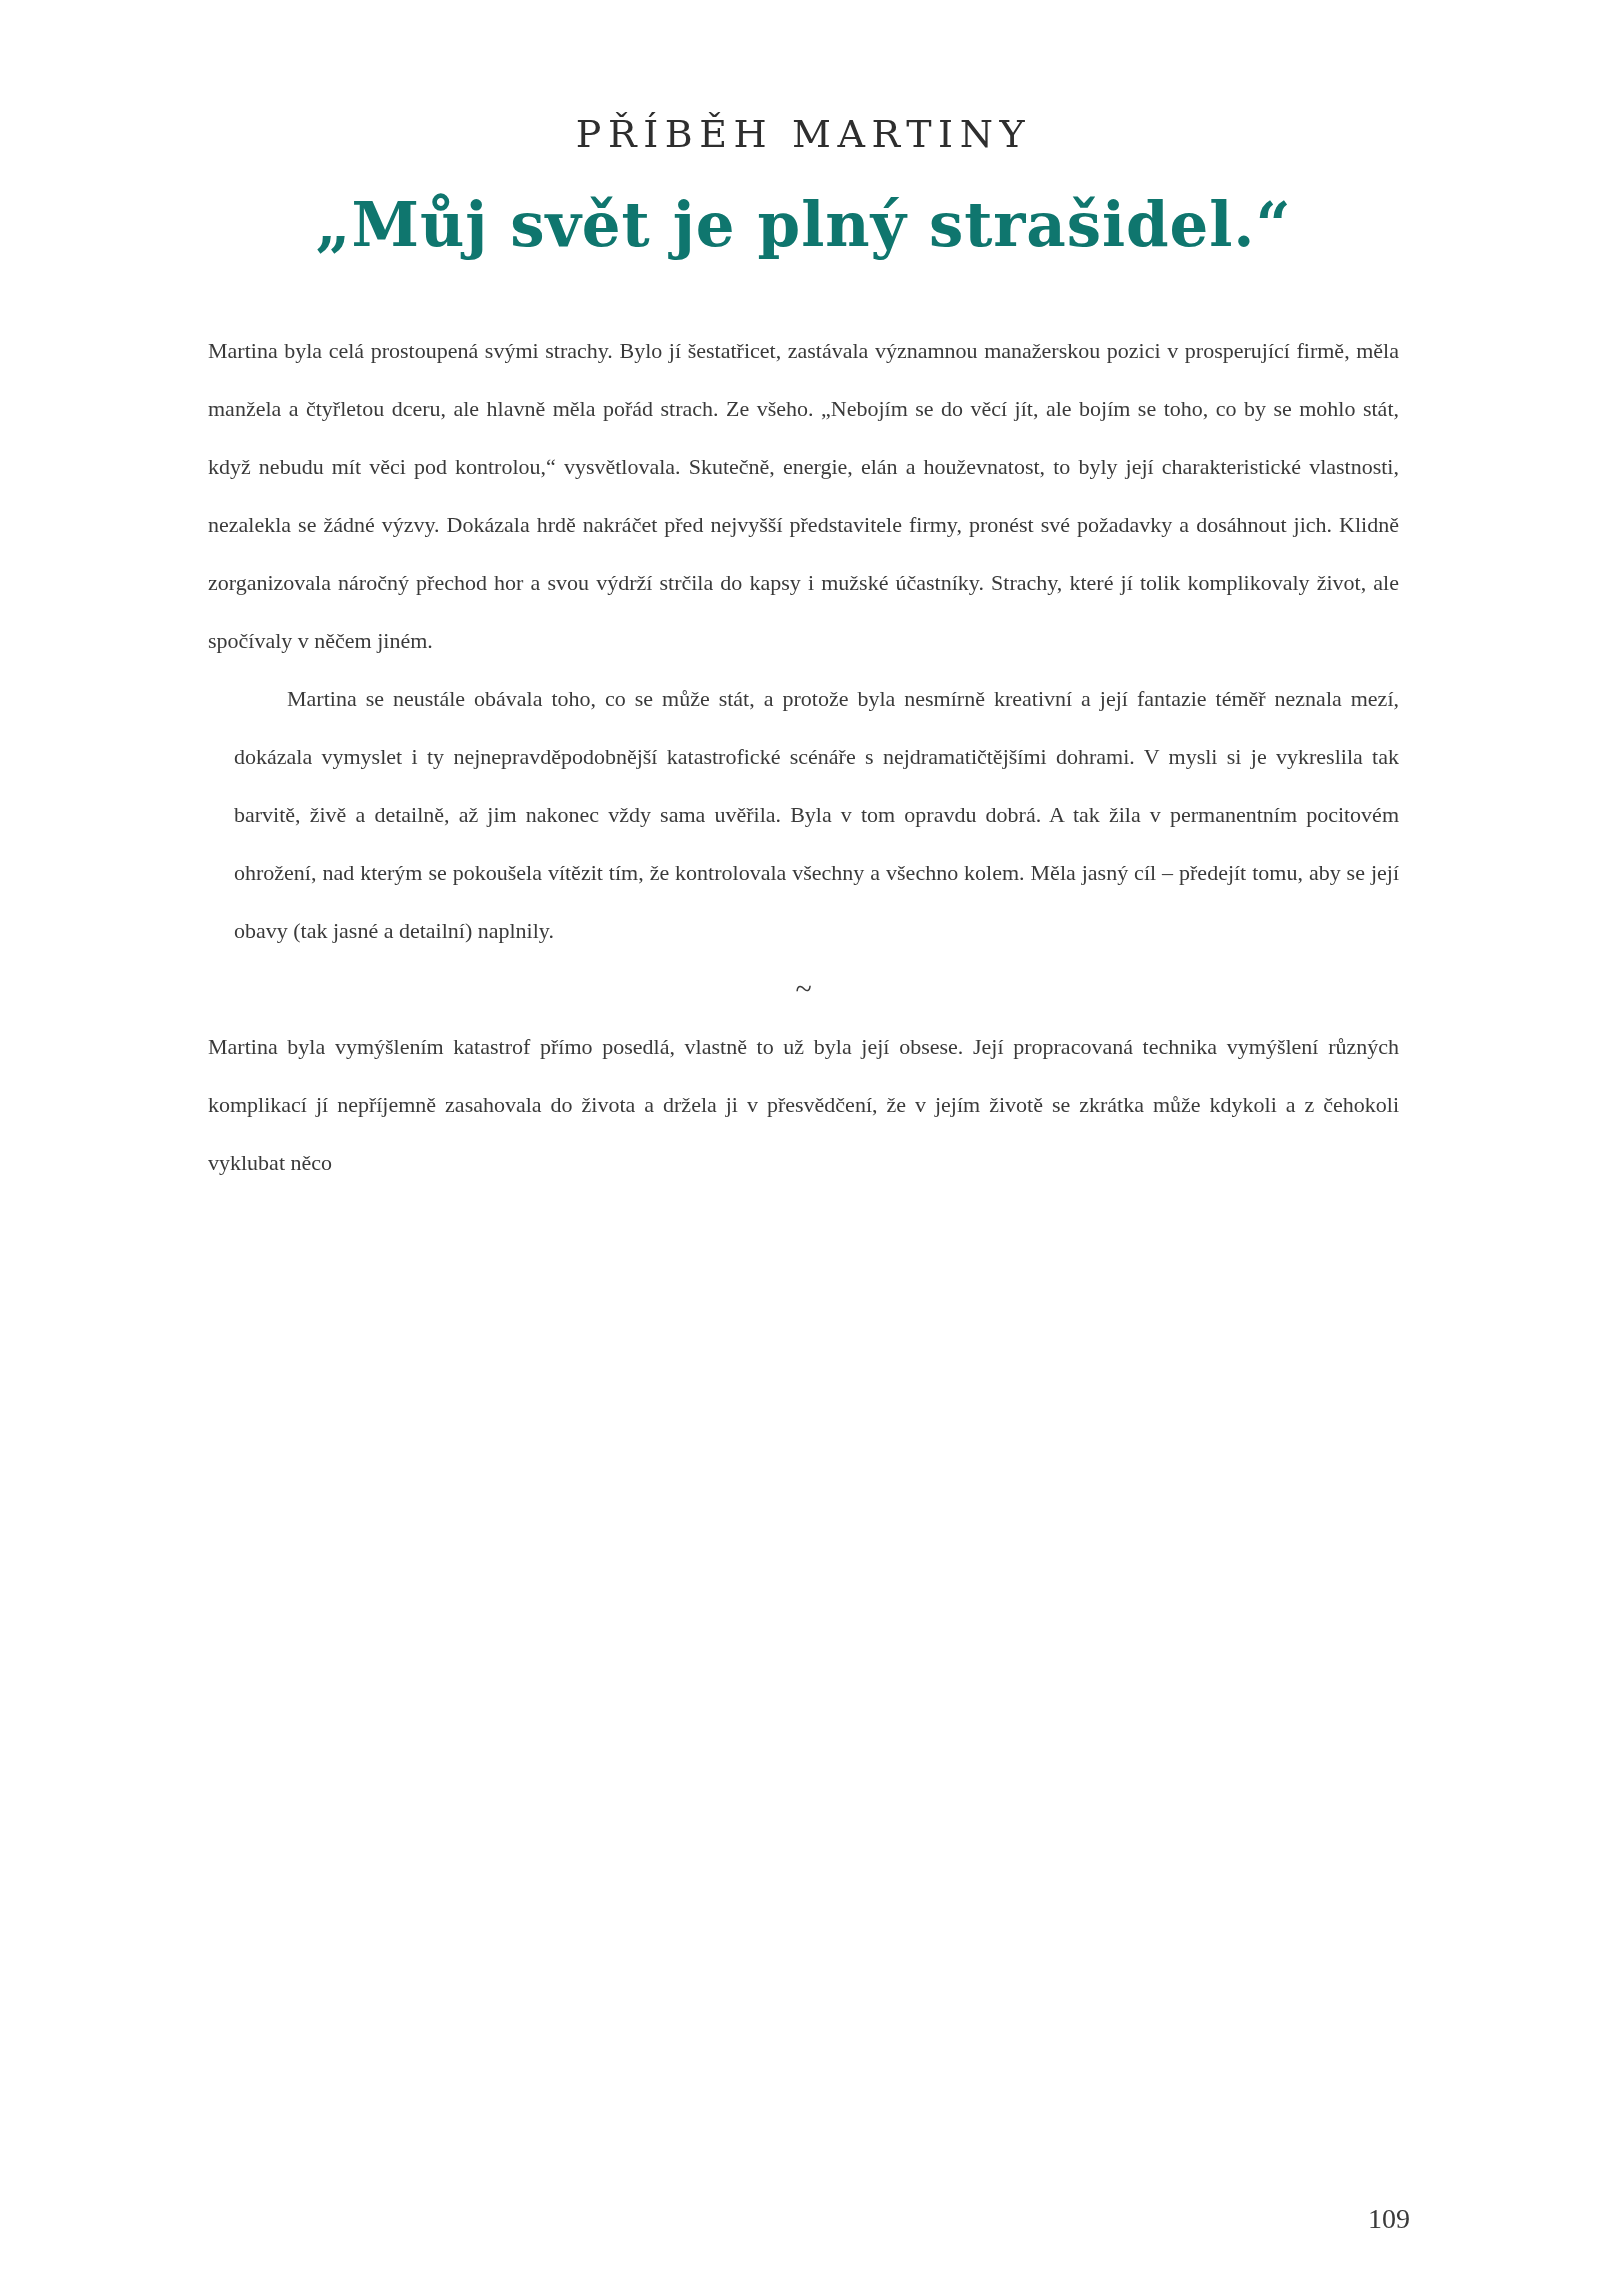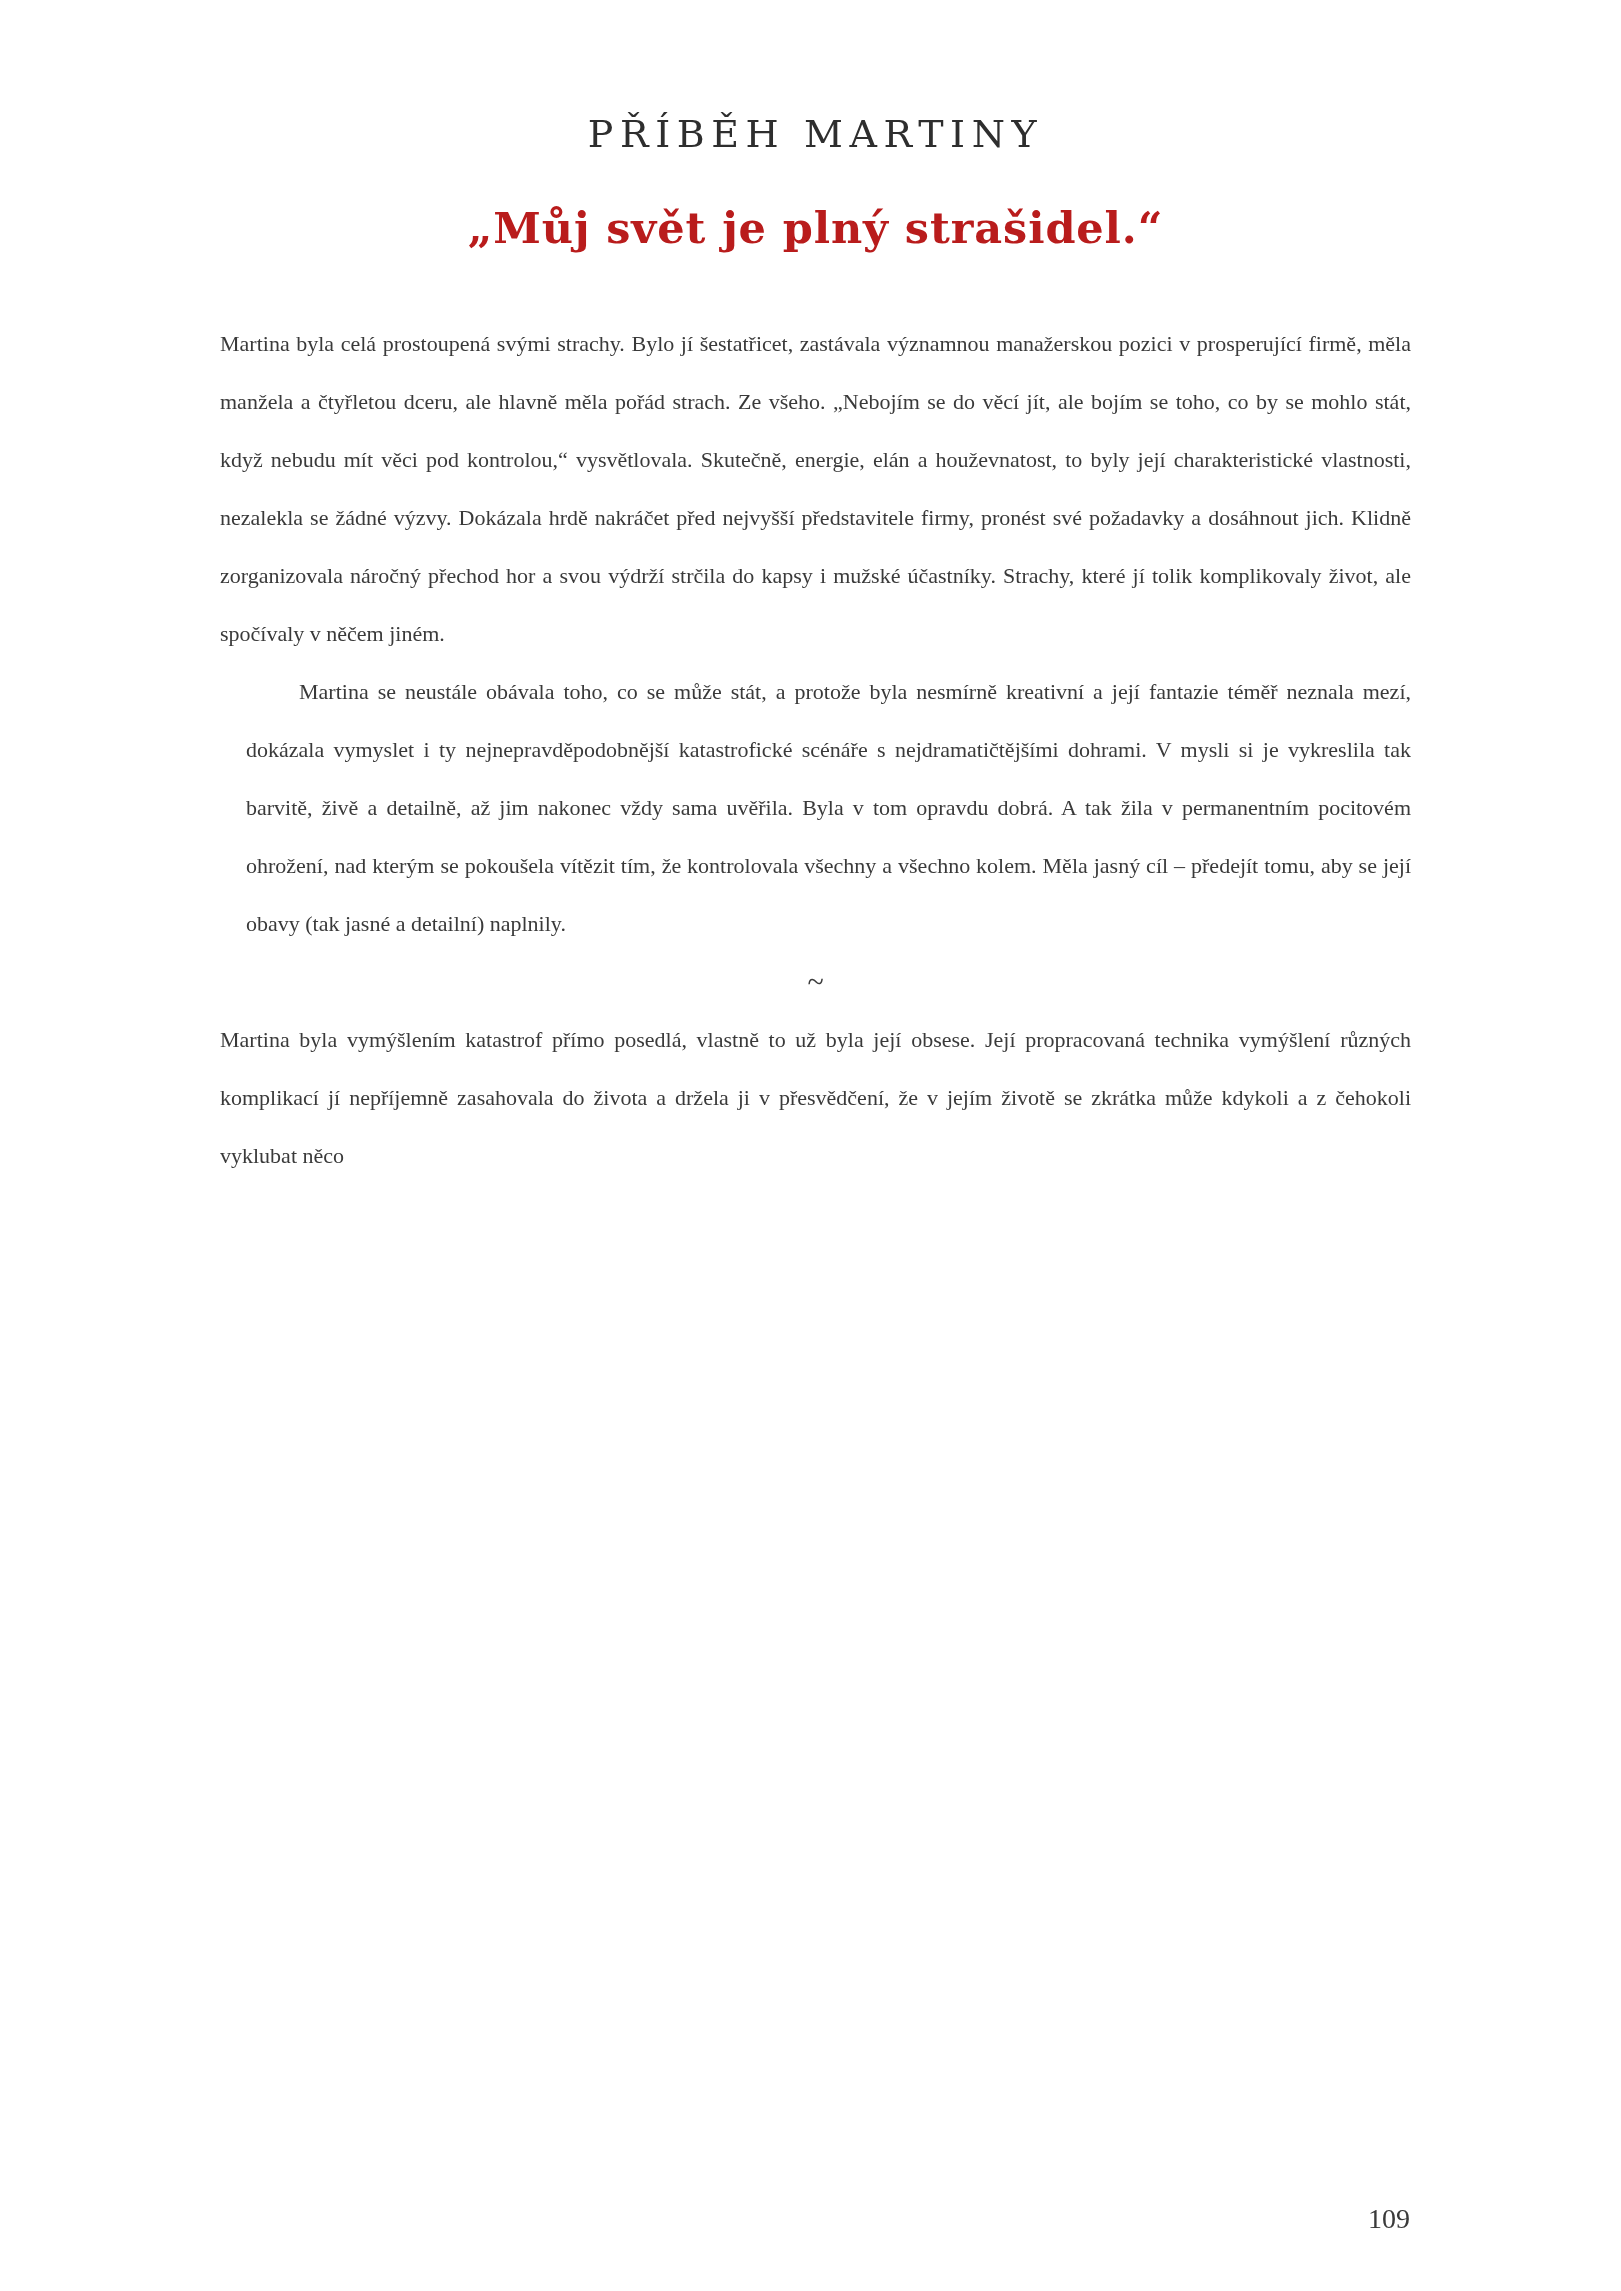--- a/index.html
+++ b/index.html
@@ -19,43 +19,43 @@
 
   .page {
     position: relative;
     width: 1621px;
     height: 2291px;
     background: #ffffff;
   }
 
   .content {
     position: absolute;
-    left: 220px;
+    left: 208px;
     top: 0;
     width: 1191px;
   }
 
   .chapter-header {
     margin-top: 112px;
     text-align: center;
     font-family: "DejaVu Serif", serif;
     font-weight: normal;
     font-size: 38px;
     letter-spacing: 6.6px;
     color: #2e2e2e;
   }
 
   .chapter-title {
-    margin-top: 47px;
+    margin-top: 33px;
     text-align: center;
     font-family: "DejaVu Serif", serif;
     font-weight: bold;
-    font-size: 43px;
+    font-size: 61px;
     letter-spacing: 0.9px;
-    color: #b91c1c;
+    color: #0f766e;
   }
 
   .body-block {
     margin-top: 62px;
   }
 
   .body-para {
     font-size: 22px;
     line-height: 58px;
     text-align: justify;

